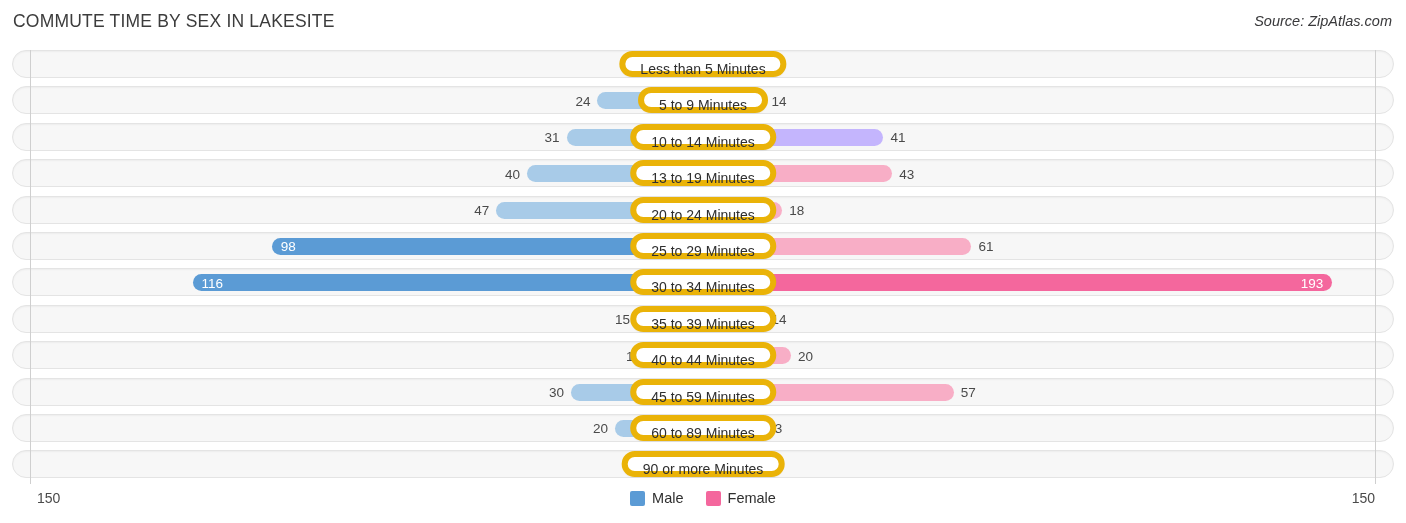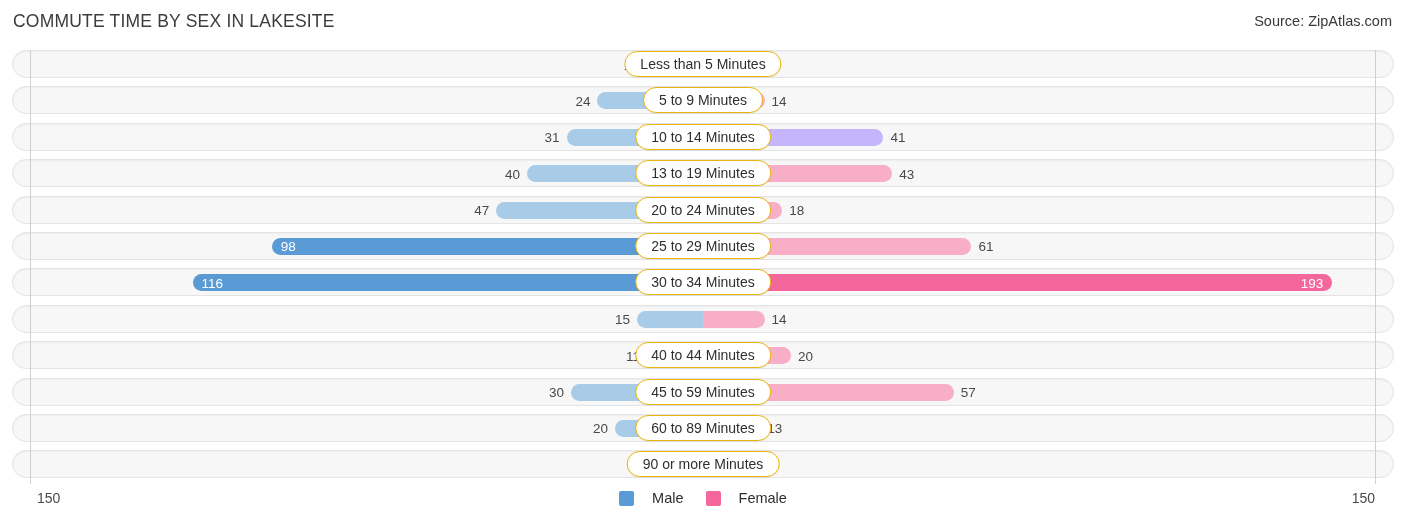--- a/index.html
+++ b/index.html
@@ -14,21 +14,21 @@
 
   
   .header { position: absolute; left: 0; top: 0; width: 1406px; height: 46px; }
   .chart-title {
     position: absolute; left: 13px; top: 11px;
     font-size: 17.5px; font-weight: 400; color: #3c3c3c;
     letter-spacing: .2px; white-space: nowrap;
   }
   .source {
     position: absolute; right: 14px; top: 13px;
-    font-size: 14.5px; color: #39393b;
+    font-size: 14.5px; font-style: italic; color: #39393b;
     white-space: nowrap;
   }
 
   
   .plot { position: absolute; left: 0; top: 46px; width: 1406px; height: 438px; }
 
   
   .axis-line {
     position: absolute; top: 4px; bottom: 0; width: 1px;
     background: #cfcfcf; z-index: 5;
@@ -77,41 +77,41 @@
   .val.in-left   { left: 9px;  color: #ffffff; }
   .val.in-right  { right: 9px; color: #ffffff; }
 
   
   .cat-pill {
     position: absolute; left: 50%; top: 1px;
     transform: translateX(-50%);
     height: 26px; line-height: 24px;
     padding: 0 15px;
     background: #ffffff;
-    border: 1px solid #eab308;
+    border: 6px solid #eab308;
     border-radius: 13px;
     font-size: 14px; color: #2f2f2f;
     white-space: nowrap;
     z-index: 6;
     box-shadow: 0 1px 1px rgba(0,0,0,.04);
   }
 
   
   .footer { position: absolute; left: 0; top: 484px; width: 1406px; height: 39px; }
   .axis-val {
     position: absolute; top: 6px;
     font-size: 14px; color: #4a4a4a; text-align: center;
   }
   .axis-val.left  { left: 37px; }
   .axis-val.right { right: 31px; }
   .legend {
     position: absolute; left: 0; right: 0; top: 6px;
     display: flex; justify-content: center; align-items: center; gap: 22px;
   }
-  .legend-item { display: flex; align-items: center; gap: 18px; }
+  .legend-item { display: flex; align-items: center; gap: 7px; }
   .legend-swatch {
     width: 15px; height: 15px; border-radius: 2px; display: inline-block;
   }
   .legend-label { font-size: 14.5px; color: #2f2f2f; }
 </style>
 </head>
 <body>
 
 <div class="page">
 
@@ -195,20 +195,21 @@
           <div class="cat-pill">30 to 34 Minutes</div>
         </div>
         <div class="row">
           <div class="track"></div>
           <div class="bar male bar-cap-l" style="width:66.0px;background:#a8cbe8">
             <span class="val out-left">15</span>
           </div>
           <div class="bar female bar-cap-r" style="width:61.6px;background:#f8aec6">
             <span class="val out-right">14</span>
           </div>
+          <div class="cat-pill">35 to 39 Minutes</div>
         </div>
         <div class="row">
           <div class="track"></div>
           <div class="bar male bar-cap-l" style="width:56.0px;background:#a8cbe8">
             <span class="val out-left">11</span>
           </div>
           <div class="bar female bar-cap-r" style="width:88.0px;background:#f8aec6">
             <span class="val out-right">20</span>
           </div>
           <div class="cat-pill">40 to 44 Minutes</div>

